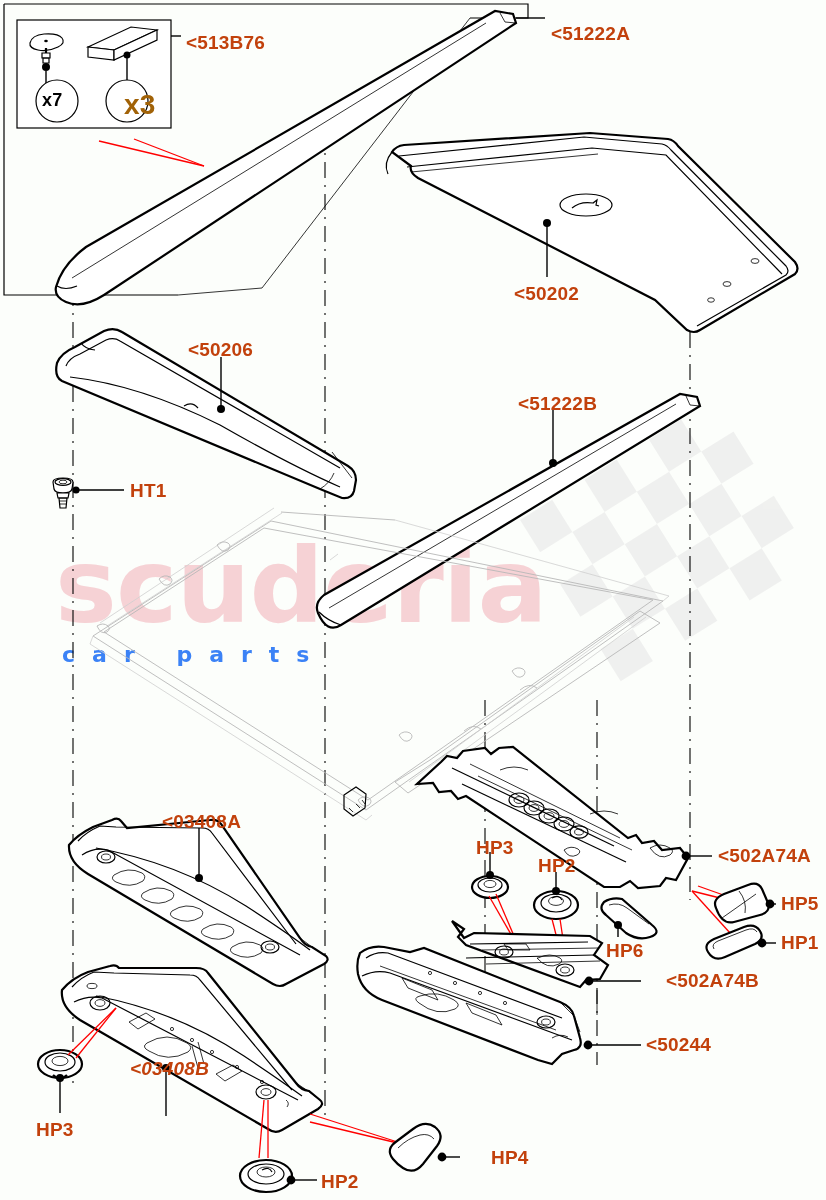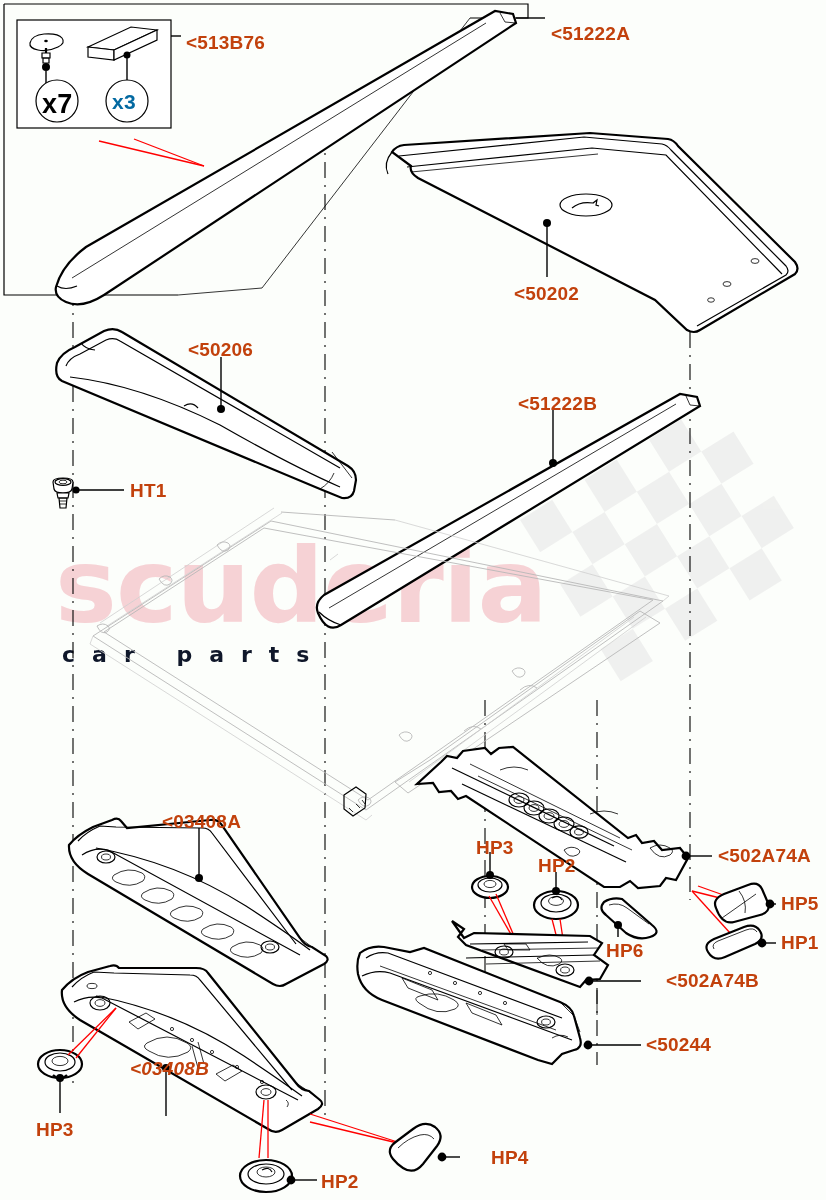--- a/index.html
+++ b/index.html
@@ -44,21 +44,21 @@
     letter-spacing:-1px;
     line-height:1;
   }
   .wm-sub{
     position:absolute;
     left:62px;
     top:644px;
     font-family:"DejaVu Sans", sans-serif;
     font-size:22px;
     font-weight:700;
-    color:#0f172a;
+    color:#3b82f6;
     letter-spacing:17px;
     line-height:1;
   }
 </style>
 </head>
 <body>
 
 <div id="page">
 
   <div id="watermark">
@@ -488,17 +488,17 @@
     <div class="lbl" style="left:781px;top:894px;">HP5</div>
     <div class="lbl" style="left:781px;top:933px;">HP1</div>
     <div class="lbl" style="left:606px;top:941px;">HP6</div>
     <div class="lbl" style="left:646px;top:971px;margin-left:20px;">&lt;502A74B</div>
     <div class="lbl" style="left:646px;top:1035px;">&lt;50244</div>
     <div class="lbl" style="left:36px;top:1120px;">HP3</div>
     <div class="lbl" style="left:130px;top:1059px;font-style:italic;">&lt;03408B</div>
     <div class="lbl" style="left:491px;top:1148px;text-align:center;">HP4</div>
     <div class="lbl" style="left:321px;top:1172px;">HP2</div>
 
-    <div class="lbl" style="left:42px;top:91px;color:#000;font-size:27px;">x7</div>
-    <div class="lbl" style="left:112px;top:91px;color:#0369a1;font-size:21px;">x3</div>
+    <div class="lbl" style="left:42px;top:91px;color:#000;font-size:18px;">x7</div>
+    <div class="lbl" style="left:124px;top:91px;color:#a16207;font-size:28px;">x3</div>
   </div>
 
 </div>
 
 </body></html>

